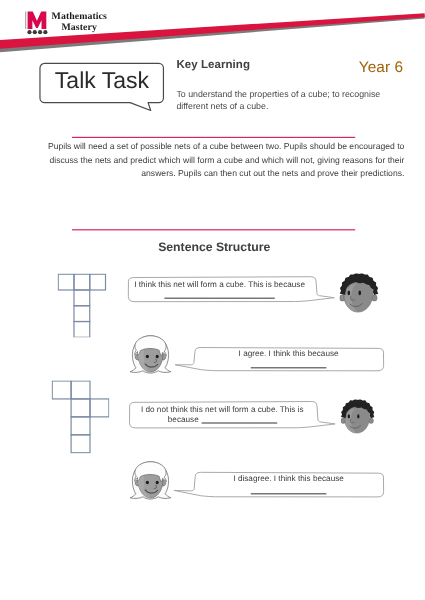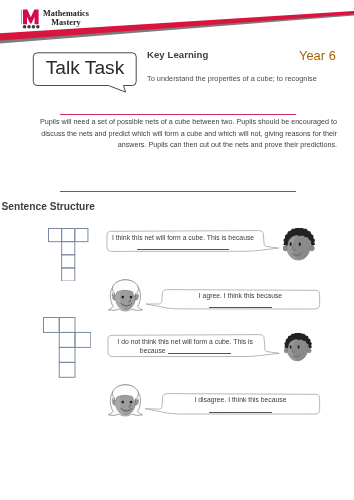--- a/index.html
+++ b/index.html
@@ -23,21 +23,21 @@
 
   
   .divider{position:absolute;height:0;border-top:1.3px solid #d4295c;}
   .divider-1{left:59.5px;top:114.4px;width:236px;}
   .divider-2{left:59.5px;top:190.6px;width:236px;}
 
   
   .intro{position:absolute;left:17px;top:117px;width:320px;text-align:right;font-size:7.18px;line-height:11.7px;color:#3d3d3d;}
 
   
-  .section-title{position:absolute;left:1.5px;top:200.6px;width:354px;font-size:10.2px;font-weight:700;color:#404040;}
+  .section-title{position:absolute;left:1.5px;top:200.6px;width:354px;text-align:center;font-size:10.2px;font-weight:700;color:#404040;}
 
   
   .net{position:absolute;}
   .net line, .net rect{stroke:#7b8aa3;stroke-width:1;fill:none;}
 
   
   .bubble-svg{position:absolute;}
   .avatar{position:absolute;}
 
   .bubble-text{position:absolute;text-align:center;font-size:6.82px;line-height:9.3px;color:#3a3a3a;}
@@ -72,20 +72,21 @@
 
   <svg class="talk-bubble" viewBox="0 0 110 42">
     <path d="M6.2 2.3 H101.3 a3.9 3.9 0 0 1 3.9 3.9 V31.1 a3.9 3.9 0 0 1 -3.9 3.9 H92.4 l2.2 6.6 l-17.2 -6.6 H6.2 a3.9 3.9 0 0 1 -3.9 -3.9 V6.2 a3.9 3.9 0 0 1 3.9 -3.9 z" fill="#ffffff" stroke="#4a4a4a" stroke-width="1.0" stroke-linejoin="round"></path>
   </svg>
   <div class="talk-label">Talk Task</div>
 
   <div class="key-learning-title">Key Learning</div>
   <div class="year-label">Year 6</div>
   <div class="key-learning-desc">
     <div>To understand the properties of a cube; to recognise</div>
+    <div>different nets of a cube.</div>
   </div>
 
   <div class="divider divider-1"></div>
   <div class="intro">Pupils will need a set of possible nets of a cube between two. Pupils should be encouraged to discuss the nets and predict which will form a cube and which will not, giving reasons for their answers. Pupils can then cut out the nets and prove their predictions.</div>
   <div class="divider divider-2"></div>
   <div class="section-title">Sentence Structure</div>
 
   <svg class="net net-1" style="left:48.2px;top:227.8px;width:40.45px;height:53.6px;" viewBox="0 0 40.45 53.6">
       <rect x="0.50" y="0.50" width="13.15" height="13.15"></rect>
       <rect x="13.65" y="0.50" width="13.15" height="13.15"></rect>

